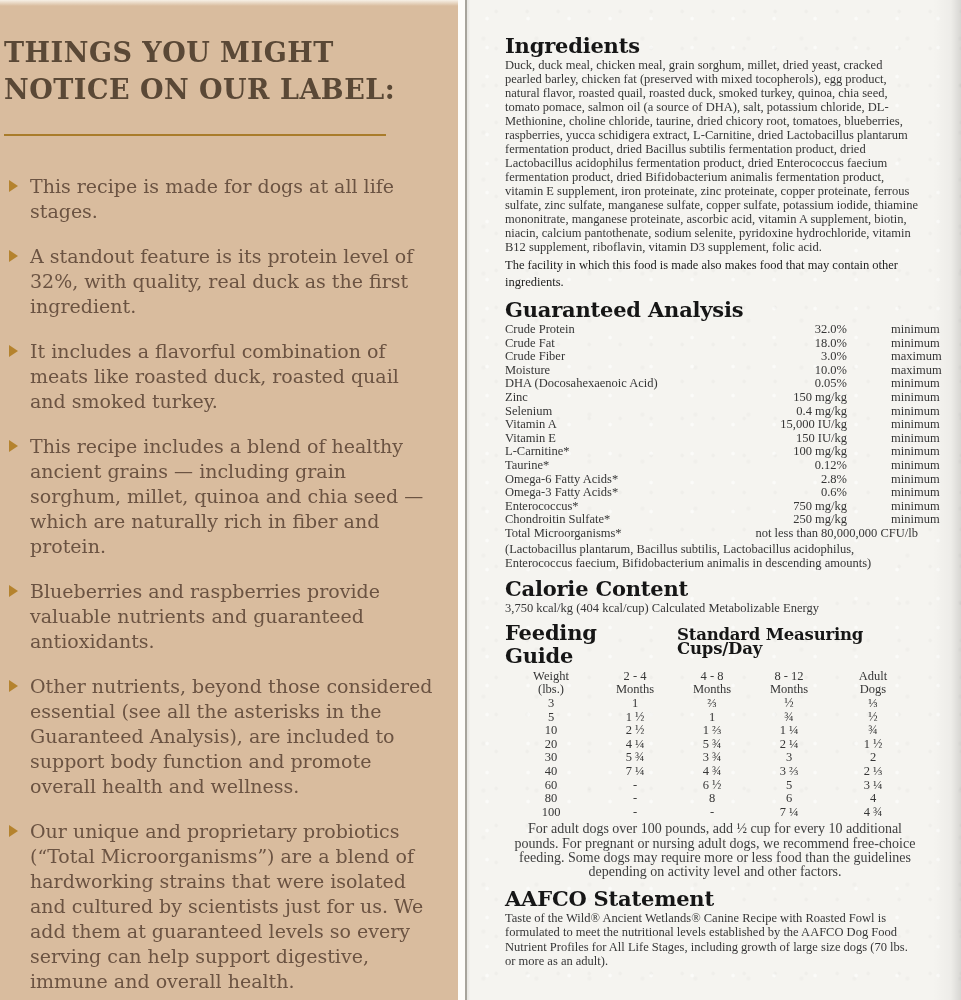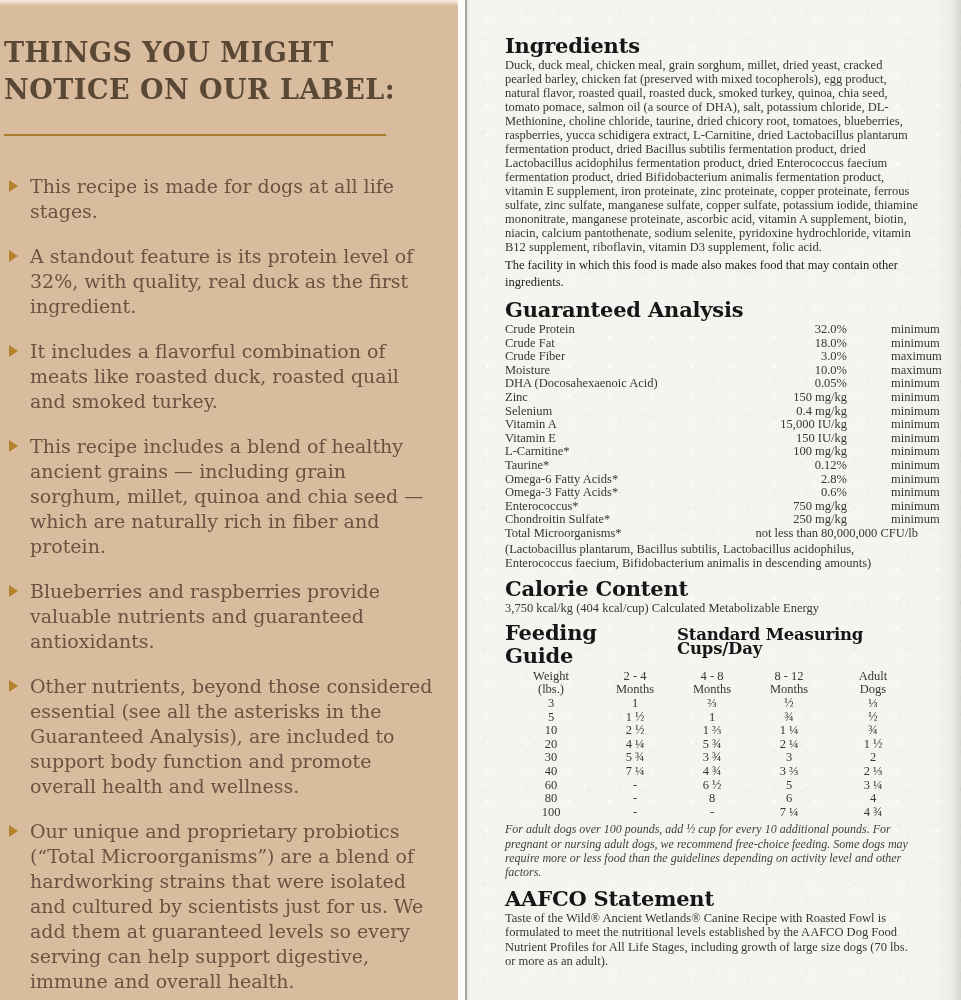--- a/index.html
+++ b/index.html
@@ -112,25 +112,25 @@
     font-weight:700;color:#161616;font-size:16.5px;letter-spacing:-0.2px;
   }
   .fg-table{margin-top:3px;}
   .fg-hrow,.fg-row{
     display:grid;
     grid-template-columns:92px 76px 78px 76px 1fr;
   }
   .fg-hcell{text-align:center;line-height:13.8px;}
   .fg-cell{text-align:center;line-height:13.6px;}
   .fg-note{
-    font-style:italic;
-    font-size:12px;line-height:14.3px;
+    font-size:14px;line-height:14.3px;
     color:#3e3e3e;
     margin:3px 0 0 0;
     width:420px;
+    text-align:center;
   }
   .aafco-text{margin:1px 0 0 0;line-height:14.5px;}
 </style>
 </head>
 <body>
 
 <div class="page">
 
   <div class="left-panel">
     <h1 class="left-title">THINGS YOU MIGHT NOTICE ON OUR LABEL:</h1>

